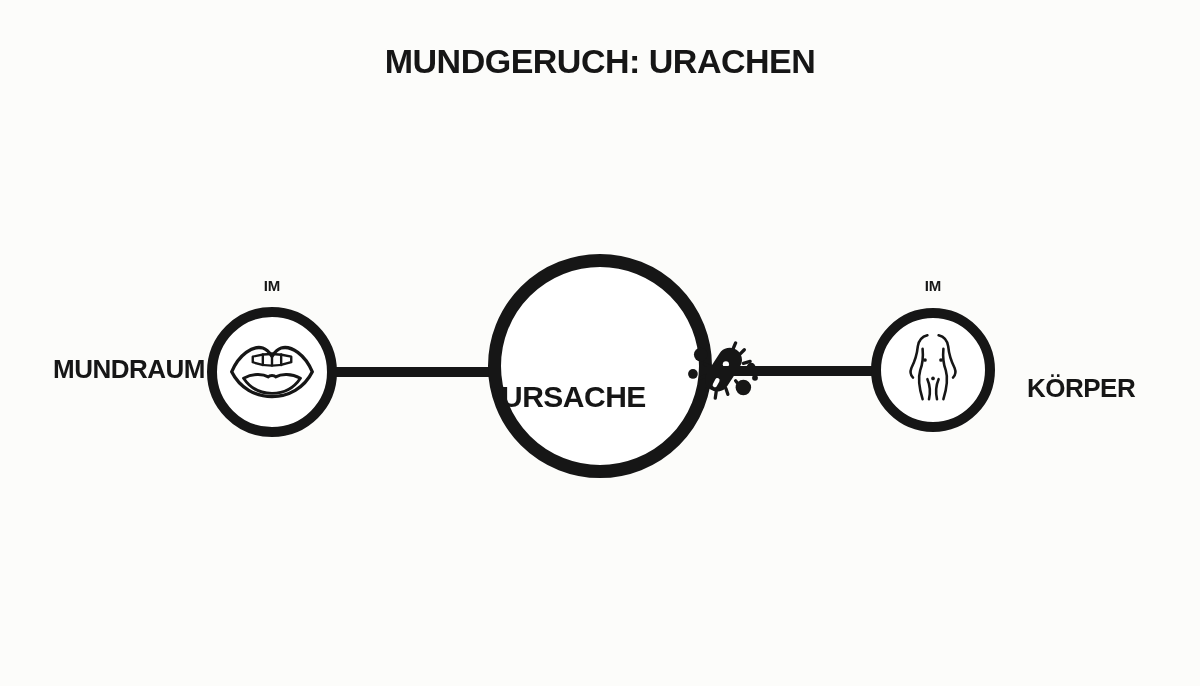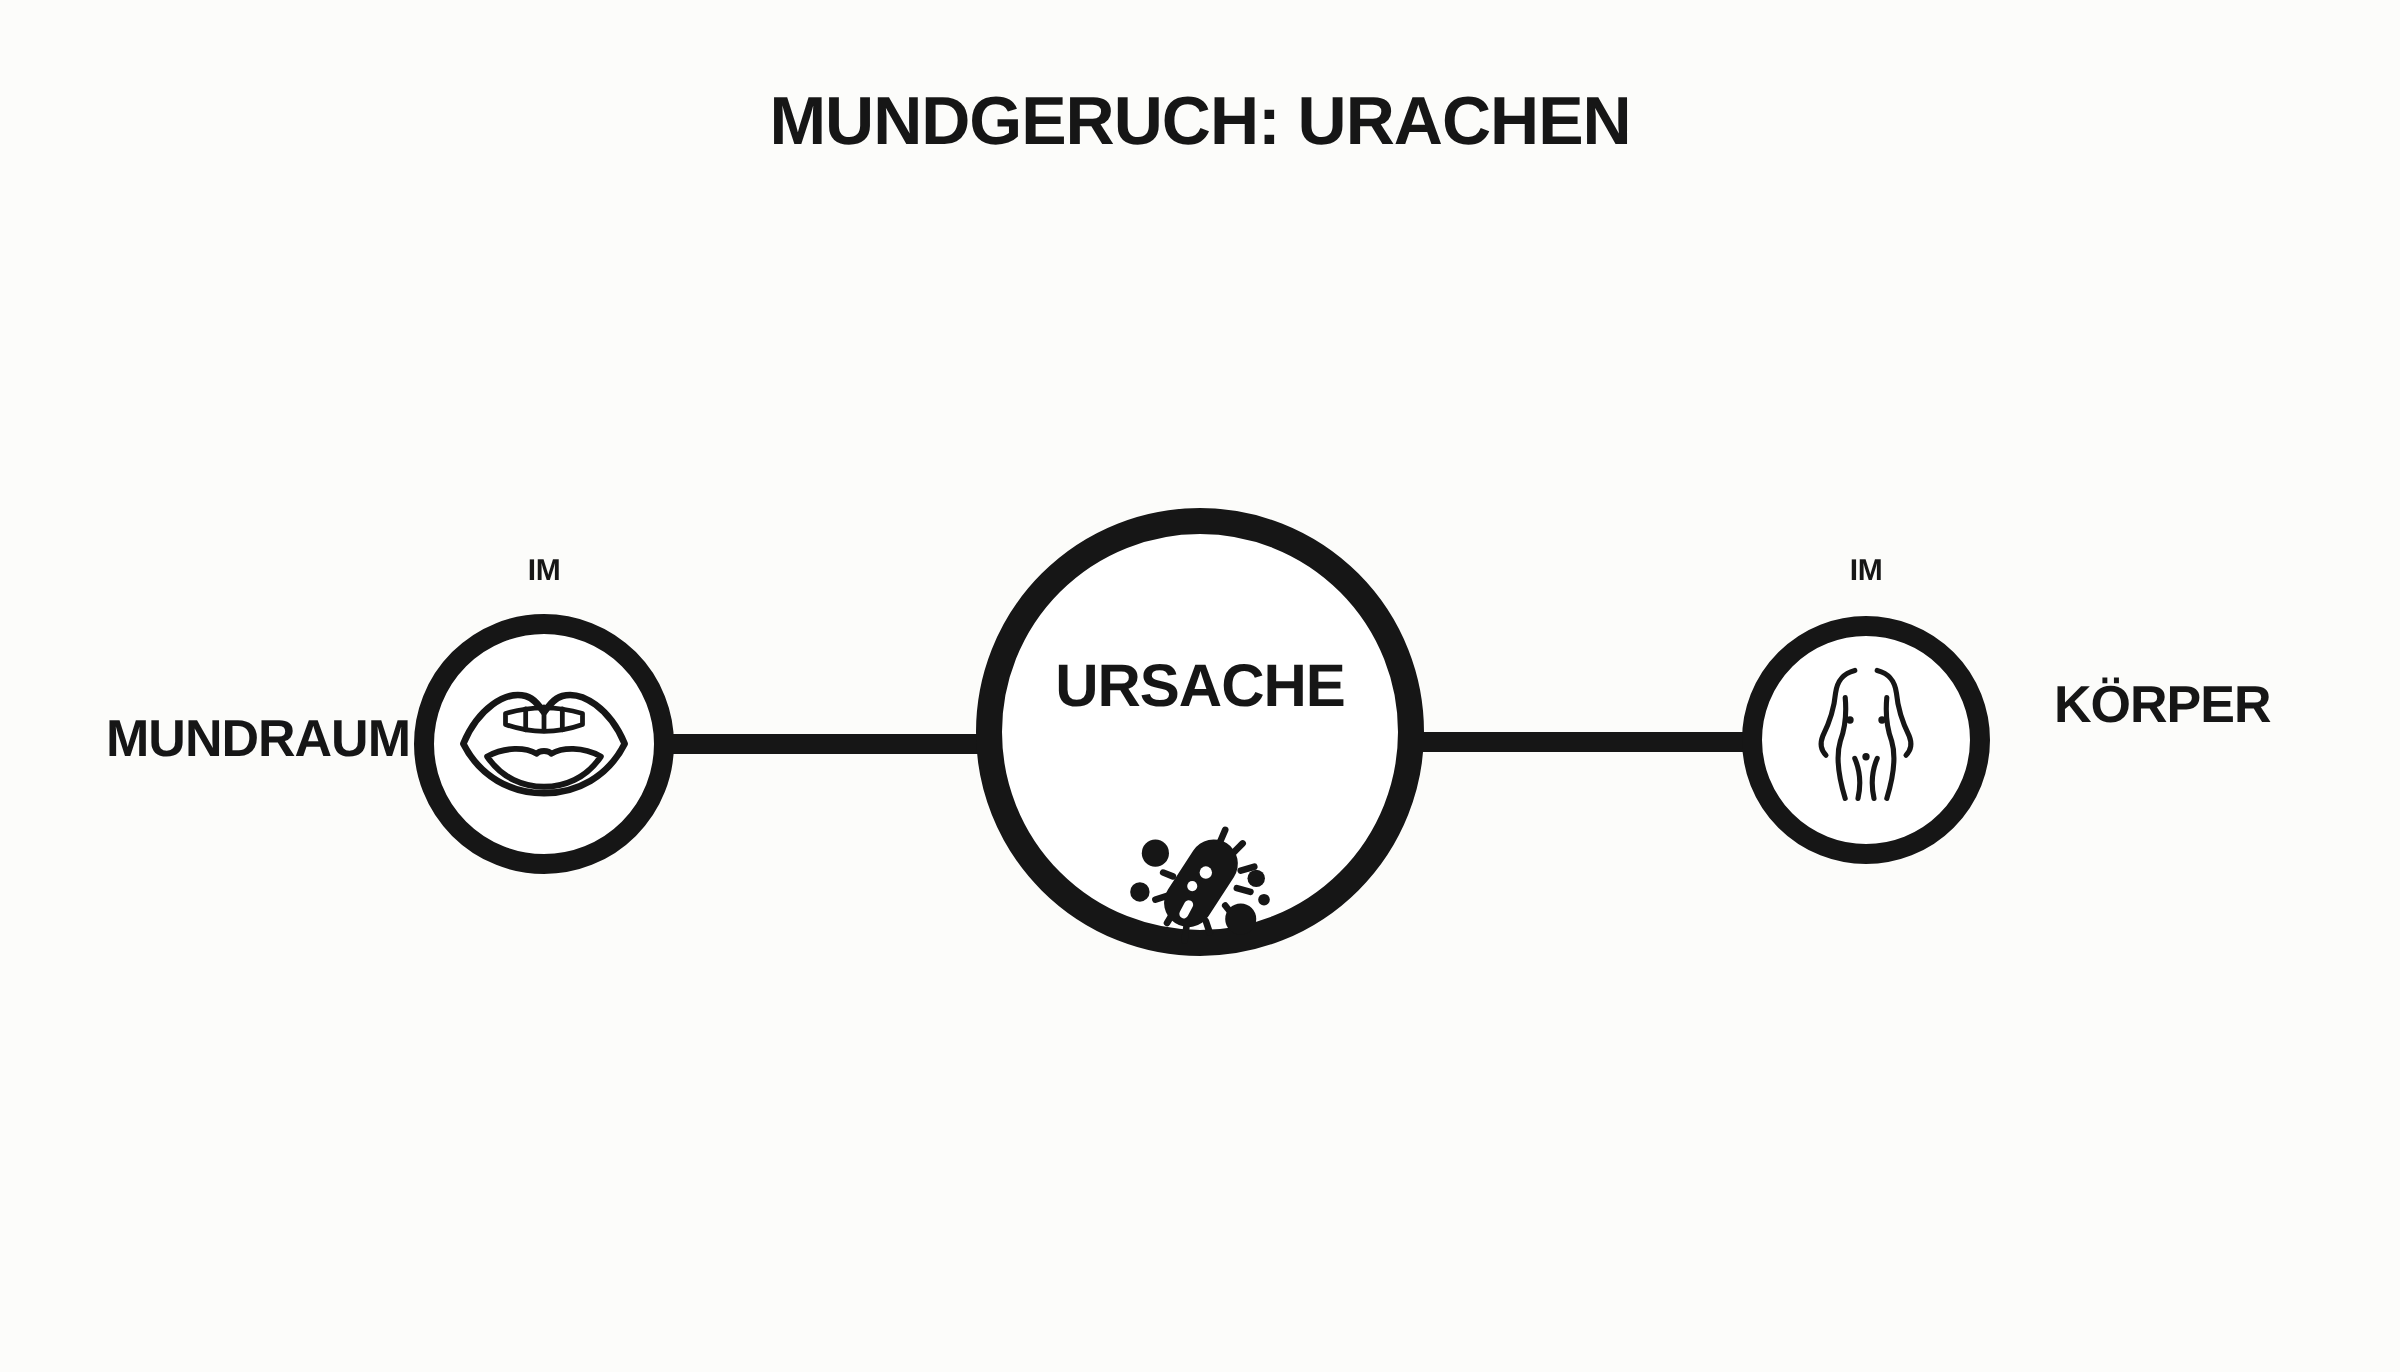--- a/index.html
+++ b/index.html
@@ -42,21 +42,20 @@
   .circle-left  { left: 207px; top: 307px; width: 130px; height: 130px; }
   .circle-right { left: 871px; top: 308px; width: 124px; height: 124px; }
   .circle-center {
     left: 488px; top: 254px; width: 224px; height: 224px;
     border-width: 13px;
   }
   .center-inner {
     position: absolute;
     inset: 0;
     display: flex;
-    flex-direction: column;
     align-items: center;
     gap: 36px;
   }
   .center-label {
     margin-top: 62px;
     font-size: 30px;
     font-weight: bold;
     letter-spacing: -0.5px;
     line-height: 30px;
   }
@@ -79,21 +78,21 @@
   .im-left  { left: 207px; width: 130px; top: 277px; }
   .im-right { left: 871px; width: 124px; top: 277px; }
   .side-label {
     position: absolute;
     font-size: 26px;
     font-weight: bold;
     letter-spacing: -0.5px;
     line-height: 26px;
   }
   .label-mundraum { left: 0; width: 187px; text-align: right; top: 356px; padding-left: 18px; }
-  .label-koerper  { left: 1027px; top: 339px; }
+  .label-koerper  { left: 1027px; top: 375px; }
   svg .stroke {
     fill: none;
     stroke: var(--ink);
     stroke-linecap: round;
     stroke-linejoin: round;
   }
 </style>
 </head>
 <body>
 

